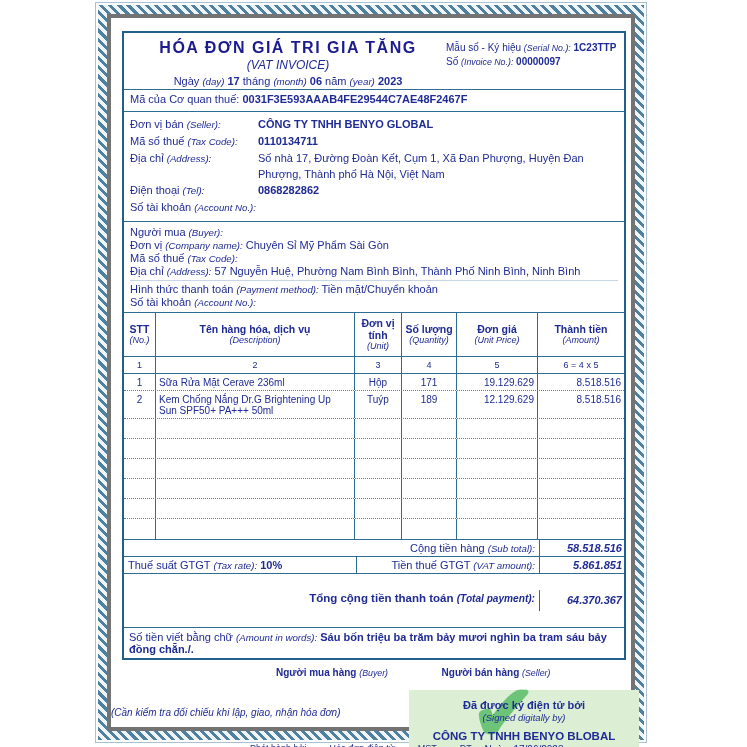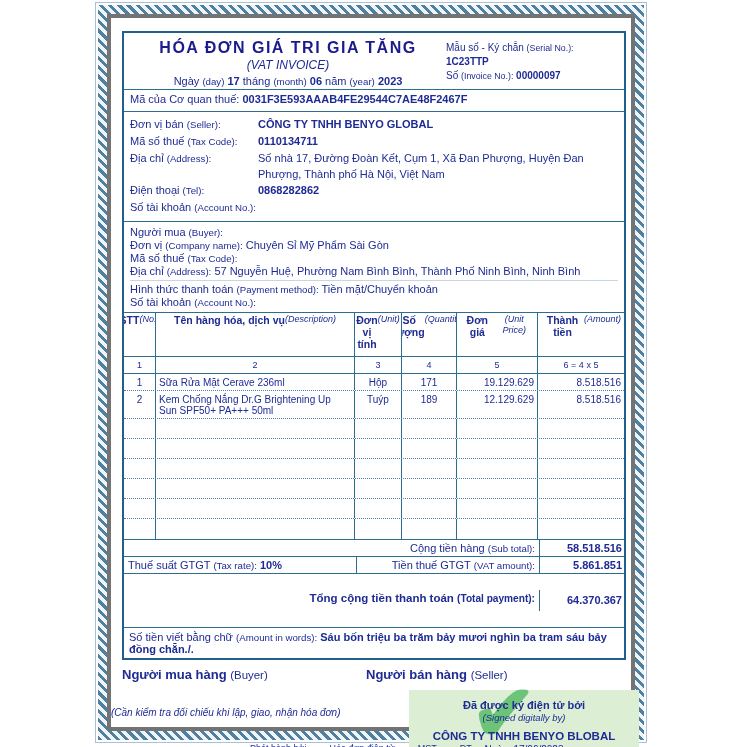--- a/index.html
+++ b/index.html
@@ -17,21 +17,21 @@
 
   .main-box { width:504px; border:2px solid #20608a; margin:0 auto; }
 
   
   .hdr { display:flex; border-bottom:1px solid #2e6d92; padding:6px 6px 4px 6px; height:57px; }
   .hdr-center { flex:1; text-align:center; }
   .title { font-weight:bold; font-size:16px; letter-spacing:1.5px; color:#1b1b8f; }
   .subtitle { font-style:italic; font-size:12px; margin-top:1px; }
   .date-line { font-size:11px; margin-top:3px; }
   .hdr-right { width:172px; font-size:10px; line-height:14px; padding-top:2px; }
-  .en { font-size:0.88em; }
+  .en { font-style:italic; font-size:0.88em; }
   b { font-weight:bold; }
 
   .tax-row { border-bottom:1px solid #2e6d92; padding:3px 6px; height:22px; }
 
   
   .seller { border-bottom:1px solid #2e6d92; padding:4px 6px 5px 6px; }
   .srow { display:flex; line-height:16px; }
   .slabel { width:128px; flex:0 0 128px; }
   .sval { flex:1; }
 
@@ -45,45 +45,45 @@
   .trow { display:flex; align-items:stretch; }
   .cell { border-right:1px solid #2e6d92; padding:1px 3px; overflow:hidden; }
   .cell:last-child { border-right:none; }
   .c0{width:32px;flex:0 0 32px;text-align:center;}
   .c1{width:199px;flex:0 0 199px;}
   .c2{width:47px;flex:0 0 47px;text-align:center;}
   .c3{width:55px;flex:0 0 55px;text-align:center;}
   .c4{width:81px;flex:0 0 81px;text-align:right;}
   .c5{width:86px;flex:0 0 86px;text-align:right;}
   .thead { border-bottom:1px solid #2e6d92; min-height:44px; }
-  .thead .cell { display:flex; flex-direction:row; justify-content:center; text-align:center; font-size:10.5px; }
+  .thead .cell { display:flex; flex-direction:column; justify-content:center; text-align:center; font-size:10.5px; }
   .th-vi { font-weight:bold; line-height:12px; }
   .th-en { font-style:italic; font-size:9px; line-height:11px; }
   .nrow { border-bottom:1px solid #2e6d92; height:17px; font-size:9px; }
   .nrow .cell { text-align:center; line-height:14px; }
   .irow { border-bottom:1px dotted #4f80a6; font-size:10px; }
   .irow .cell { line-height:11px; padding-top:3px; padding-bottom:2px; }
   .erow { border-bottom:1px dotted #4f80a6; height:20px; }
   .erow.last { border-bottom:none; height:20px; }
 
   
   .totrow { display:flex; border-top:1px solid #2e6d92; }
   .tcell { border-right:1px solid #2e6d92; padding:2px 4px; }
-  .tcell:last-child { border-right:none; }
+  .tcell:last-child { border-right:none;font-style:italic; }
   .w414 { width:416px; flex:0 0 416px; text-align:right; }
   .w231 { width:233px; flex:0 0 233px; text-align:left; }
   .w183 { width:183px; flex:0 0 183px; text-align:right; }
   .w86 { width:86px; flex:0 0 86px; text-align:right; font-weight:bold; }
   .totrow.total { padding:16px 0; }
   .total .w414 { font-weight:bold; font-size:11.5px; }
   .words { border-top:1px solid #2e6d92; padding:3px 5px; }
 
   
   .sigrow { position:relative; height:17px; margin-top:7px; width:504px; margin-left:auto; margin-right:auto; }
-  .sig { position:absolute; text-align:left; font-weight:bold; font-size:13px; }
+  .sig { position:absolute; text-align:center; font-weight:bold; font-size:10px; }
   .sig .en { font-weight:normal; }
   .sig-buyer { left:0; width:420px; }
   .sig-seller { right:0; width:260px; }
   .greenbox { position:relative; width:230px; height:77px; background:#dcefd4;
     margin-left:287px; margin-top:6px; text-align:center; padding-top:9px; }
   .check { position:absolute; left:62px; top:-16px; font-size:78px; line-height:78px;
     color:rgba(72,182,90,0.75); z-index:0; font-weight:bold; }
   .greenbox > div { position:relative; z-index:1; }
   .g1 { font-weight:bold; font-size:11px; }
   .g2 { font-style:italic; font-size:9.5px; margin-top:1px; }
@@ -116,21 +116,21 @@
             <span>tháng</span>
             <span class="en">(month)</span>
             <b>06</b>
             <span>năm</span>
             <span class="en">(year)</span>
             <b>2023</b>
           </div>
         </div>
         <div class="hdr-right">
           <div>
-            <span>Mẫu số - Ký chẵn</span>
+            <span>Mẫu số - Ký hiệu</span>
             <span class="en">(Serial No.):</span>
             <b>1C23TTP</b>
           </div>
           <div>
             <span>Số</span>
             <span class="en">(Invoice No.):</span>
             <b>00000097</b>
           </div>
         </div>
       </div>

